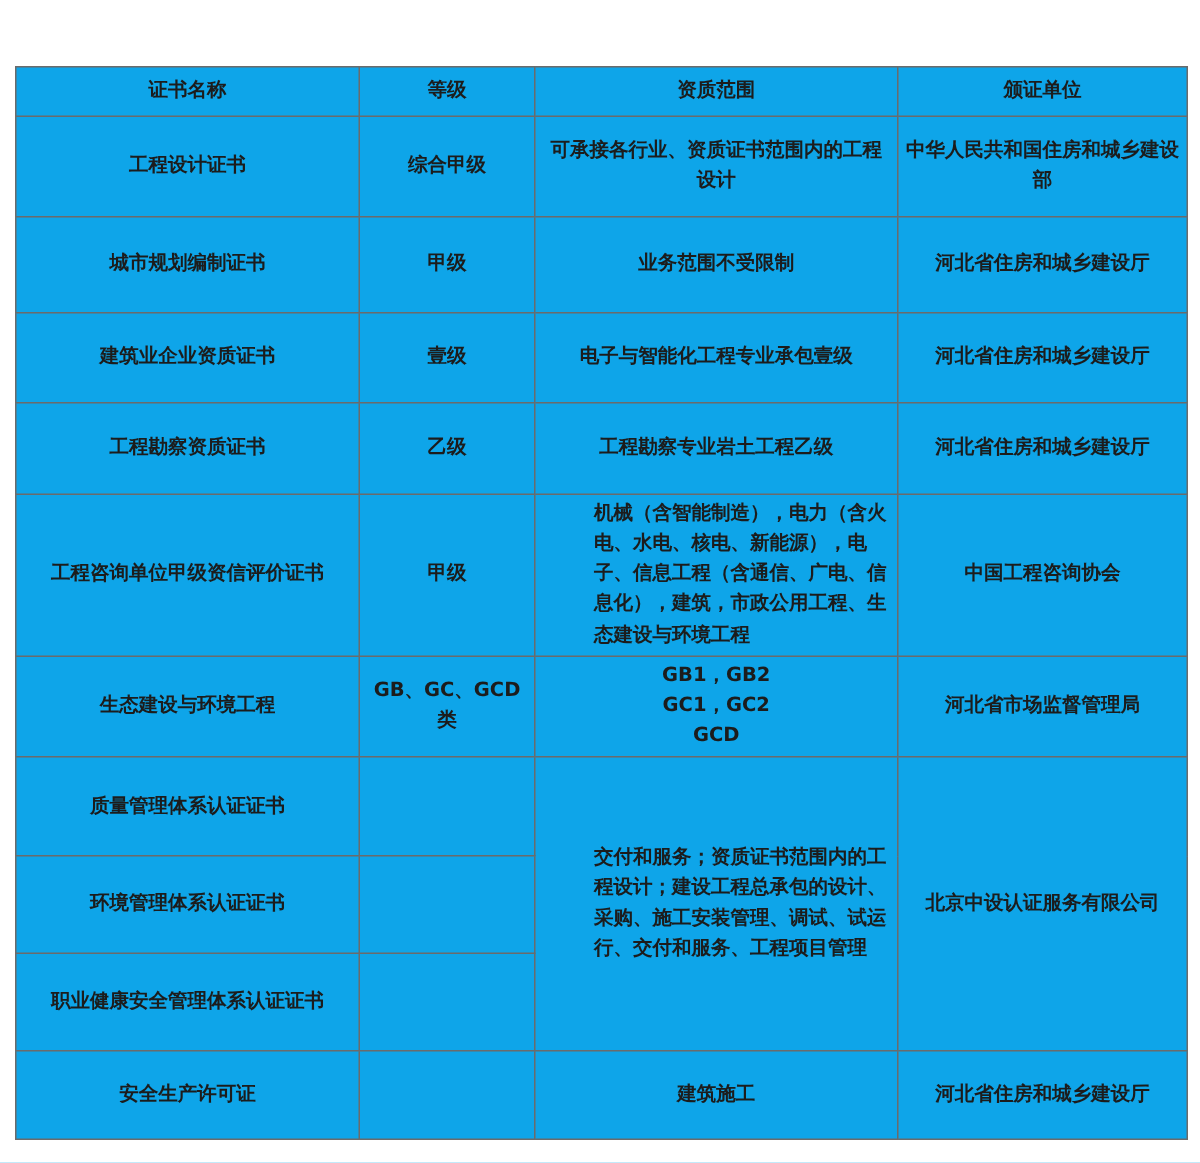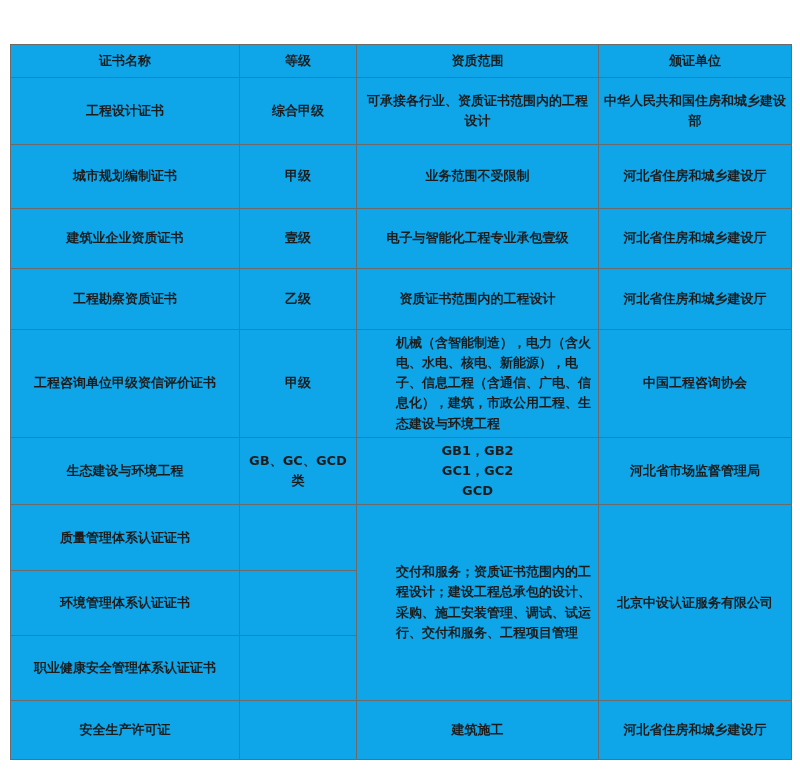--- a/index.html
+++ b/index.html
@@ -77,21 +77,21 @@
     </tr>
     <tr style="height:60px;padding-left:23px;">
       <td>建筑业企业资质证书</td>
       <td>壹级</td>
       <td>电子与智能化工程专业承包壹级</td>
       <td>河北省住房和城乡建设厅</td>
     </tr>
     <tr style="height:61px;">
       <td>工程勘察资质证书</td>
       <td>乙级</td>
-      <td>资质证书范围内的工程设计</td>
+      <td>工程勘察专业岩土工程乙级</td>
       <td>河北省住房和城乡建设厅</td>
     </tr>
     <tr style="height:84px;">
       <td>工程咨询单位甲级资信评价证书</td>
       <td>甲级</td>
       <td class="align-left">机械（含智能制造），电力（含火电、水电、核电、新能源），电子、信息工程（含通信、广电、信息化），建筑，市政公用工程、生态建设与环境工程</td>
       <td>中国工程咨询协会</td>
     </tr>
     <tr style="height:59px;">
       <td>生态建设与环境工程</td>

